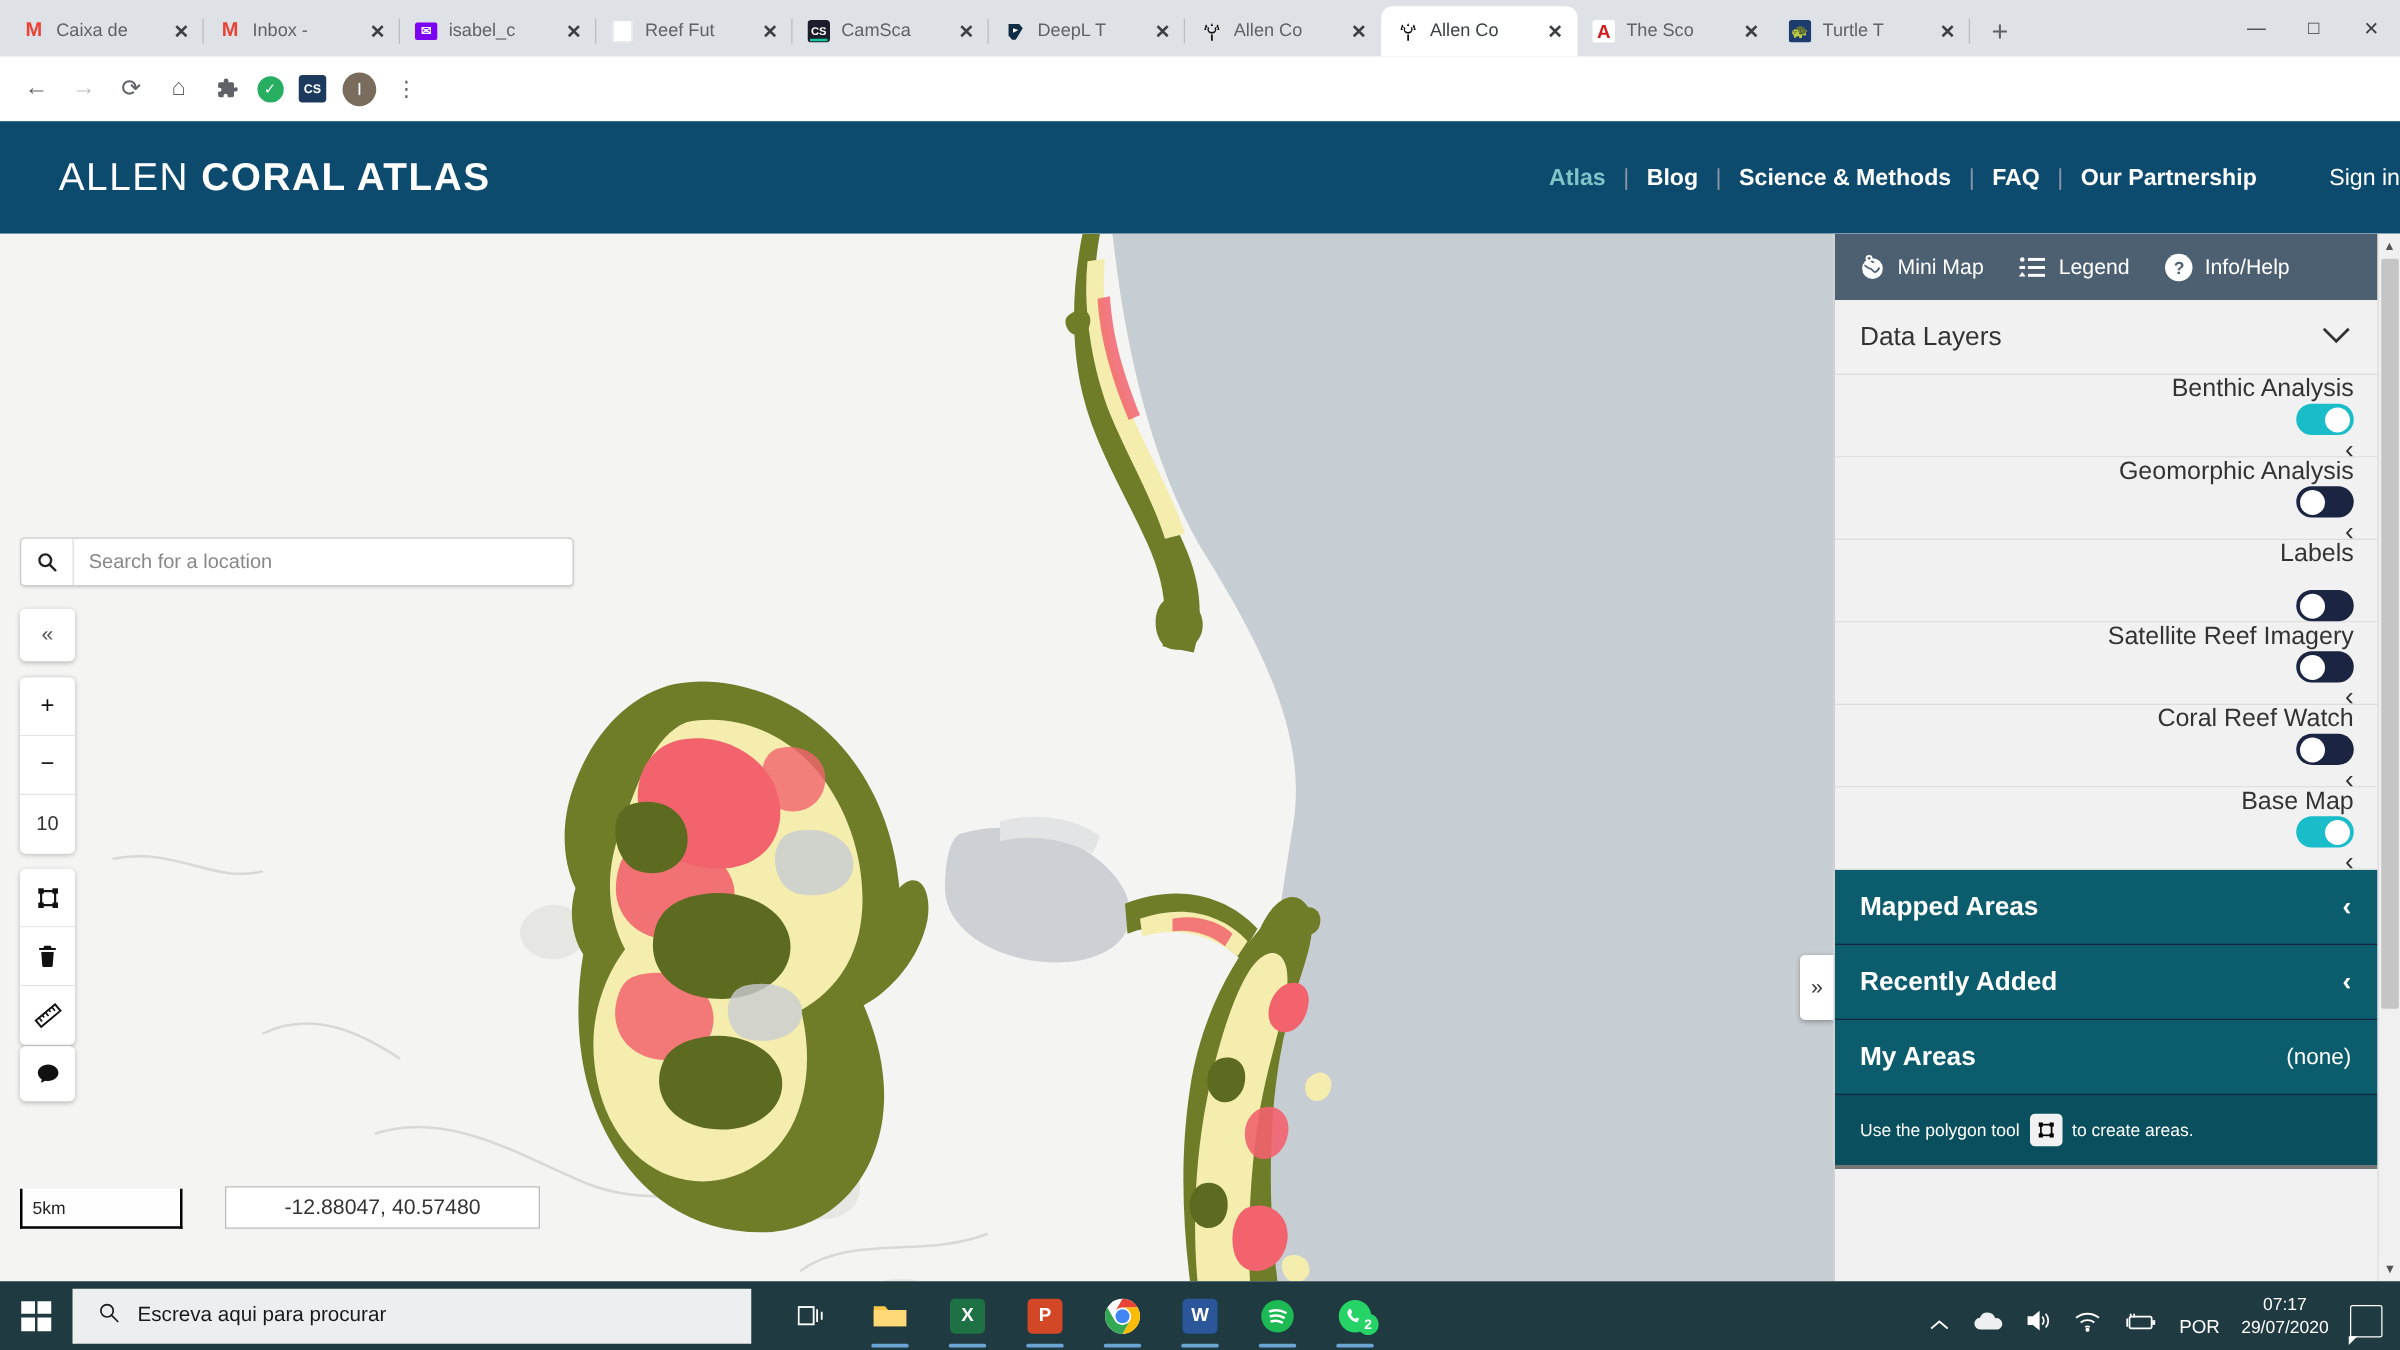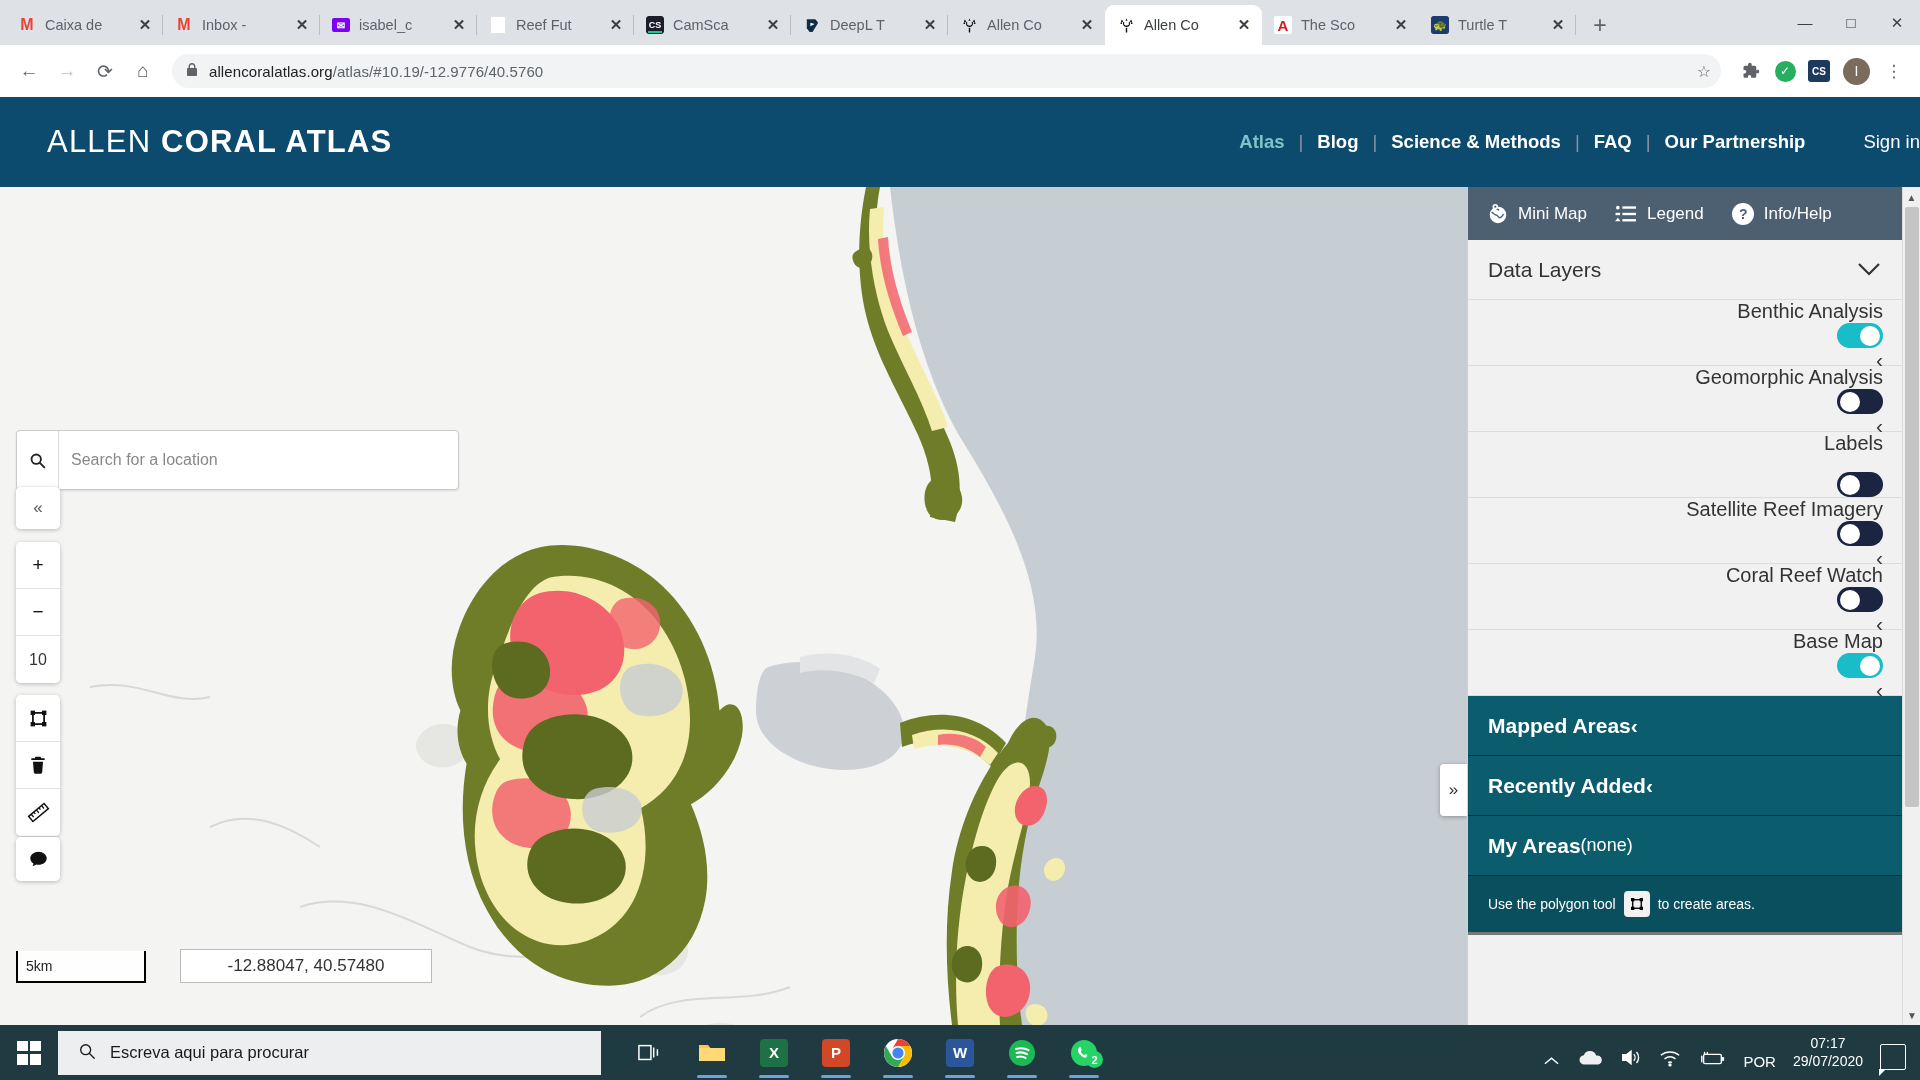--- a/index.html
+++ b/index.html
@@ -126,21 +126,21 @@
   .site-nav .sep { color:#8d93a6; font-weight:300; padding:0 14px; }
   .site-nav .signin { margin-left:58px; font-weight:400; font-size:18.5px; }
 
   
   .mapwrap { position:relative; width:1920px; height:838px; background:#f4f4f2; overflow:hidden; }
   .ocean { position:absolute; inset:0; background:#f4f4f2; }
   svg.mapsvg { position:absolute; inset:0; width:100%; height:100%; }
 
   
   .searchbox {
-    position:absolute; left:16px; top:243px; width:443px; height:60px;
+    position:absolute; left:16px; top:243px; width:443px; height:39px;
     background:#fff; border:1px solid #ccc; border-radius:4px; display:flex;
     box-shadow:0 1px 2px rgba(0,0,0,.12);
   }
   .searchbox .sicon {
     width:42px; display:flex; align-items:center; justify-content:center;
     font-size:17px; color:#222; border-right:1px solid #ddd;
   }
   .searchbox input {
     flex:1; border:0; outline:0; font-size:16px; color:#444; padding:0 12px;
     background:transparent; font-family:"Liberation Sans",sans-serif;
@@ -224,21 +224,21 @@
   .toggle.on { background:#19bcc9; }
   .toggle .knob {
     position:absolute; top:2.5px; left:3px; width:20px; height:20px;
     border-radius:50%; background:#fff;
   }
   .toggle.on .knob { left:auto; right:3px; }
   .chev { width:34px; text-align:right; font-size:21px; color:#333; flex:none; }
   .chev.empty { visibility:hidden; }
 
   .teal-row {
-    height:60px; display:flex; align-items:center; justify-content:flex-start;
+    height:60px; display:flex; align-items:center; justify-content:space-between;
     padding:0 22px 0 20px; background:#0b5d6e; color:#fff;
     font-size:21px; font-weight:700; border-bottom:1px solid #1b2440;
   }
   .teal-row .small { font-size:18px; font-weight:400; }
   .teal-note {
     background:#0a4f5e; color:#fff; font-size:14px; padding:15px 20px;
     display:flex; align-items:center; gap:8px; border-bottom:3px solid #777;
   }
   .poly-inline {
     display:inline-flex; width:26px; height:26px; background:#f1f1f1; color:#000;
@@ -388,31 +388,20 @@
       <div>✕</div>
     </div>
   </div>
 
   <div class="toolbar">
     <div class="nav-btn">←</div>
     <div class="nav-btn disabled">→</div>
     <div class="nav-btn">⟳</div>
     <div class="nav-btn">⌂</div>
 
-    <div class="omnibox">
-      <span class="lock">
-        <svg width="12" height="14" viewBox="0 0 12 14" fill="#5f6368">
-            <path d="M6 0C4 0 2.6 1.5 2.6 3.4V5H2a1 1 0 00-1 1v6a1 1 0 001 1h8a1 1 0 001-1V6a1 1 0 00-1-1h-.6V3.4C9.4 1.5 8 0 6 0zm0 1.5c1.1 0 2 .9 2 2V5H4V3.5c0-1.1.9-2 2-2z"></path>
-          </svg>
-      </span>
-      <span class="url">
-        <span class="host">allencoralatlas.org</span><span class="path">/atlas/#10.19/-12.9776/40.5760</span>
-      </span>
-      <span class="star">☆</span>
-    </div>
 
     <div class="ext-icons">
       <div class="ext puzzle">
         <svg width="18" height="18" viewBox="0 0 24 24" fill="#5f6368">
             <path d="M20.5 11H19V7a2 2 0 00-2-2h-4V3.5a2.5 2.5 0 00-5 0V5H4a2 2 0 00-2 2v3.8h1.5a2.2 2.2 0 010 4.4H2V19a2 2 0 002 2h3.8v-1.5a2.2 2.2 0 014.4 0V21H17a2 2 0 002-2v-4h1.5a2.5 2.5 0 000-5z"></path>
           </svg>
       </div>
       <div class="ext">
           <span class="greencheck">✓</span>
         </div>

